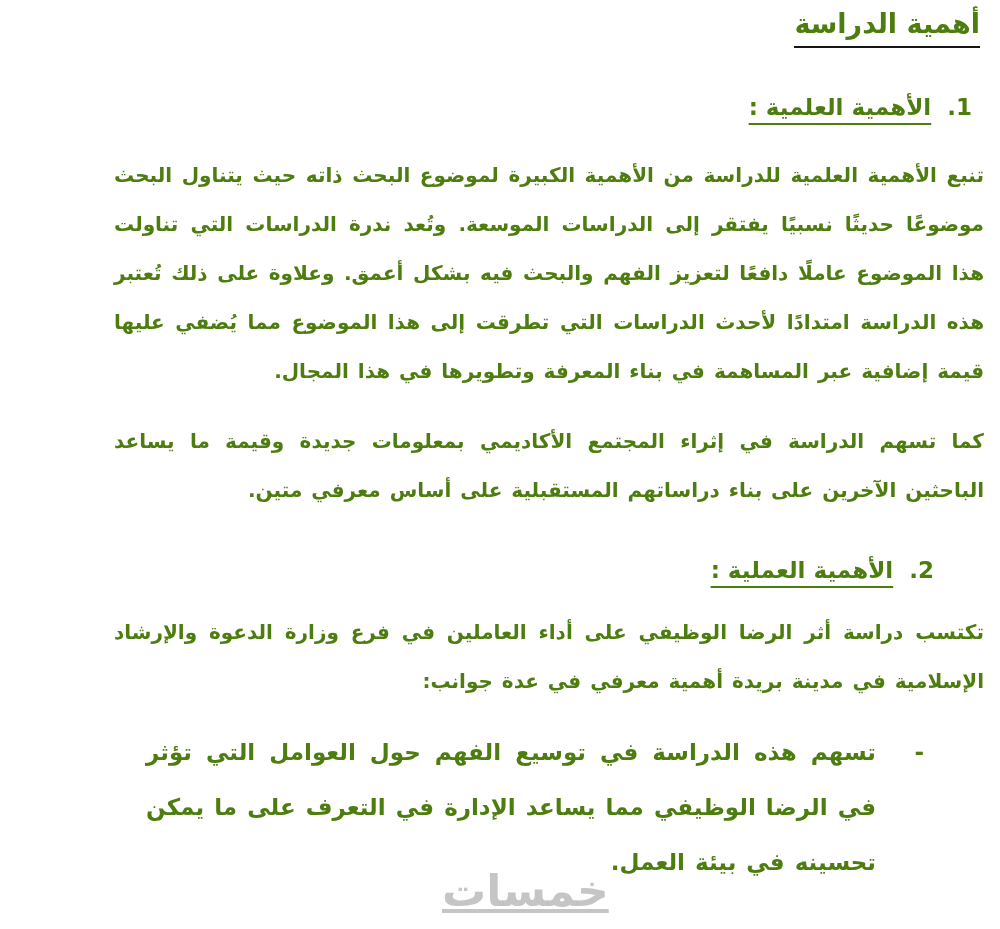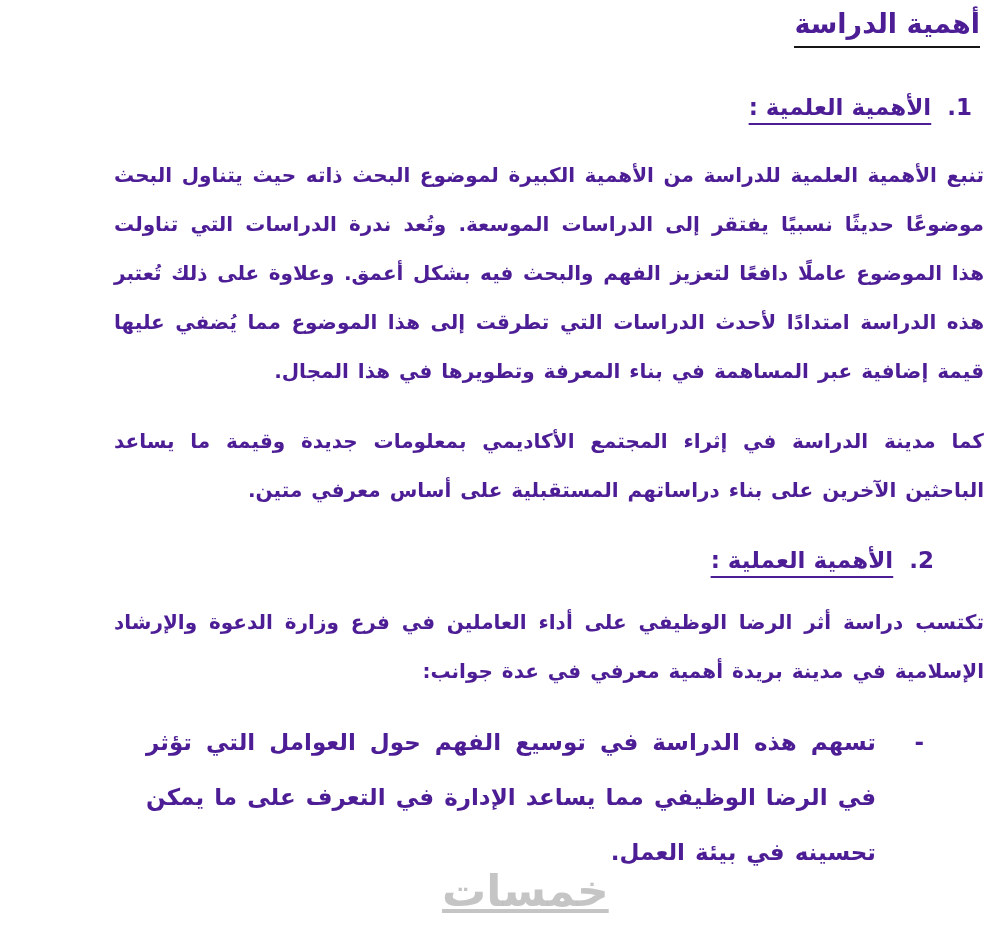--- a/index.html
+++ b/index.html
@@ -14,39 +14,39 @@
     position: relative;
     font-family: "DejaVu Sans", sans-serif;
   }
   .page {
     position: relative;
     z-index: 1;
     direction: rtl;
     box-sizing: border-box;
     height: 100%;
     padding: 6px 16px 0 18px;
-    color: #4c1d95;
+    color: #4d7c0f;
     font-weight: bold;
   }
   .title {
     display: inline-block;
     font-size: 27px;
     font-weight: bold;
     margin: 2px 4px 0 0;
     padding-bottom: 7px;
     border-bottom: 2px solid #161616;
     letter-spacing: 0.5px;
   }
   .heading {
     font-size: 23px;
     line-height: 30px;
     white-space: nowrap;
   }
   .h1 { margin-top: 44px; margin-right: 12px; }
-  .h2 { margin-top: 30px; margin-right: 50px; }
+  .h2 { margin-top: 40px; margin-right: 50px; }
   .heading .num {
     display: inline-block;
     margin-left: 8px;
   }
   .heading .htext {
     text-decoration: underline;
     text-underline-offset: 8px;
     text-decoration-thickness: 1.5px;
   }
   .para {
@@ -101,21 +101,21 @@
     <span class="title">أهمية الدراسة</span>
   </div>
 
   <div class="heading h1">
     <span class="num">1.</span>
     <span class="htext">الأهمية العلمية :</span>
   </div>
 
   <p class="para mt-p1">تنبع الأهمية العلمية للدراسة من الأهمية الكبيرة لموضوع البحث ذاته حيث يتناول البحث موضوعًا حديثًا نسبيًا يفتقر إلى الدراسات الموسعة. وتُعد ندرة الدراسات التي تناولت هذا الموضوع عاملًا دافعًا لتعزيز الفهم والبحث فيه بشكل أعمق. وعلاوة على ذلك تُعتبر هذه الدراسة امتدادًا لأحدث الدراسات التي تطرقت إلى هذا الموضوع مما يُضفي عليها قيمة إضافية عبر المساهمة في بناء المعرفة وتطويرها في هذا المجال.</p>
 
-  <p class="para mt-p2">كما مدينة الدراسة في إثراء المجتمع الأكاديمي بمعلومات جديدة وقيمة ما يساعد الباحثين الآخرين على بناء دراساتهم المستقبلية على أساس معرفي متين.</p>
+  <p class="para mt-p2">كما تسهم الدراسة في إثراء المجتمع الأكاديمي بمعلومات جديدة وقيمة ما يساعد الباحثين الآخرين على بناء دراساتهم المستقبلية على أساس معرفي متين.</p>
 
   <div class="heading h2">
     <span class="num">2.</span>
     <span class="htext">الأهمية العملية :</span>
   </div>
 
   <p class="para mt-p3">تكتسب دراسة أثر الرضا الوظيفي على أداء العاملين في فرع وزارة الدعوة والإرشاد الإسلامية في مدينة بريدة أهمية معرفي في عدة جوانب:</p>
 
   <div class="bullets">
 

